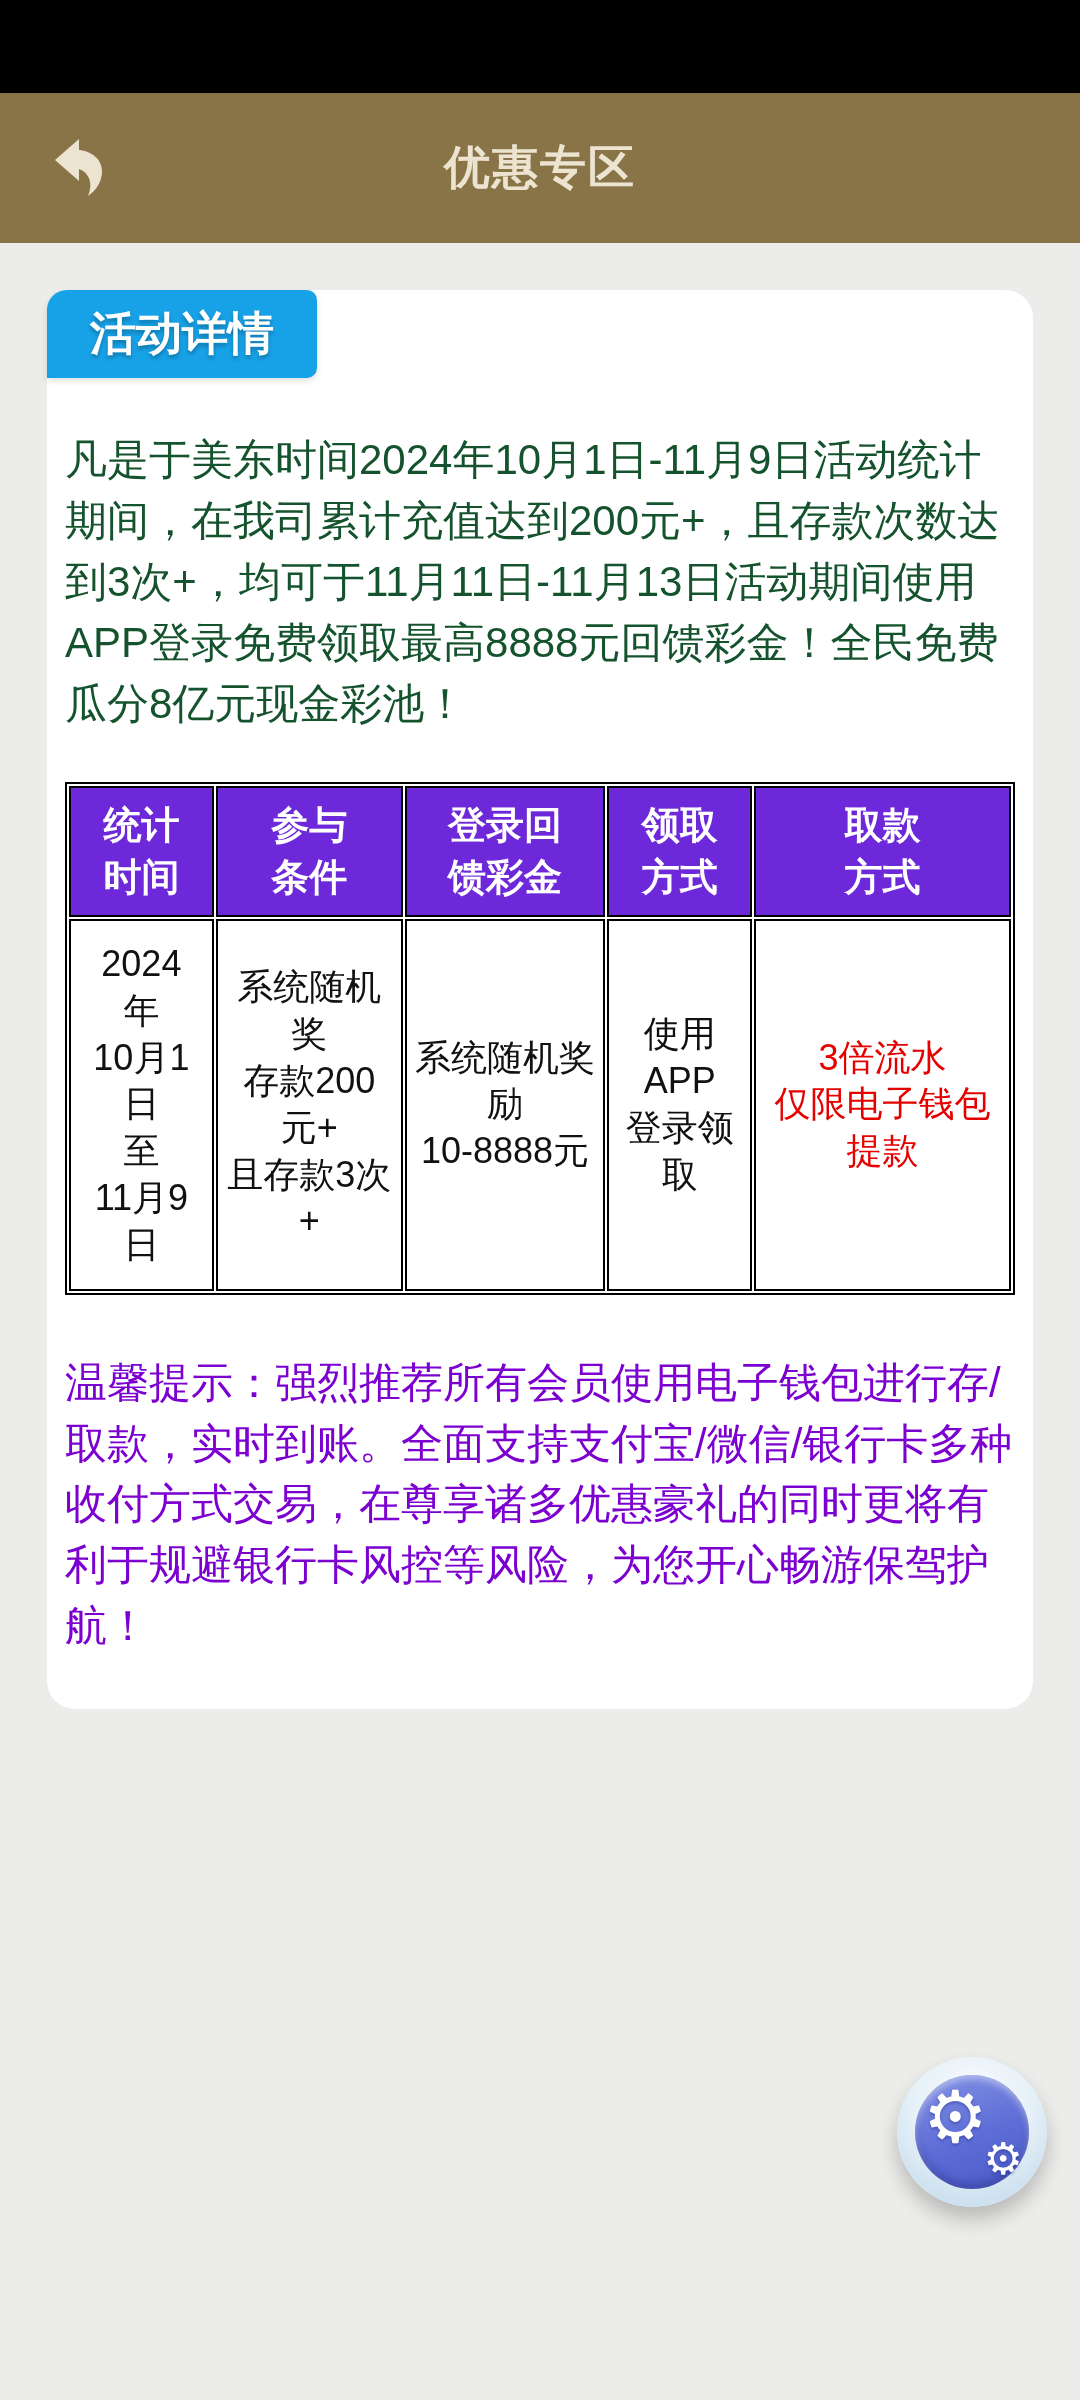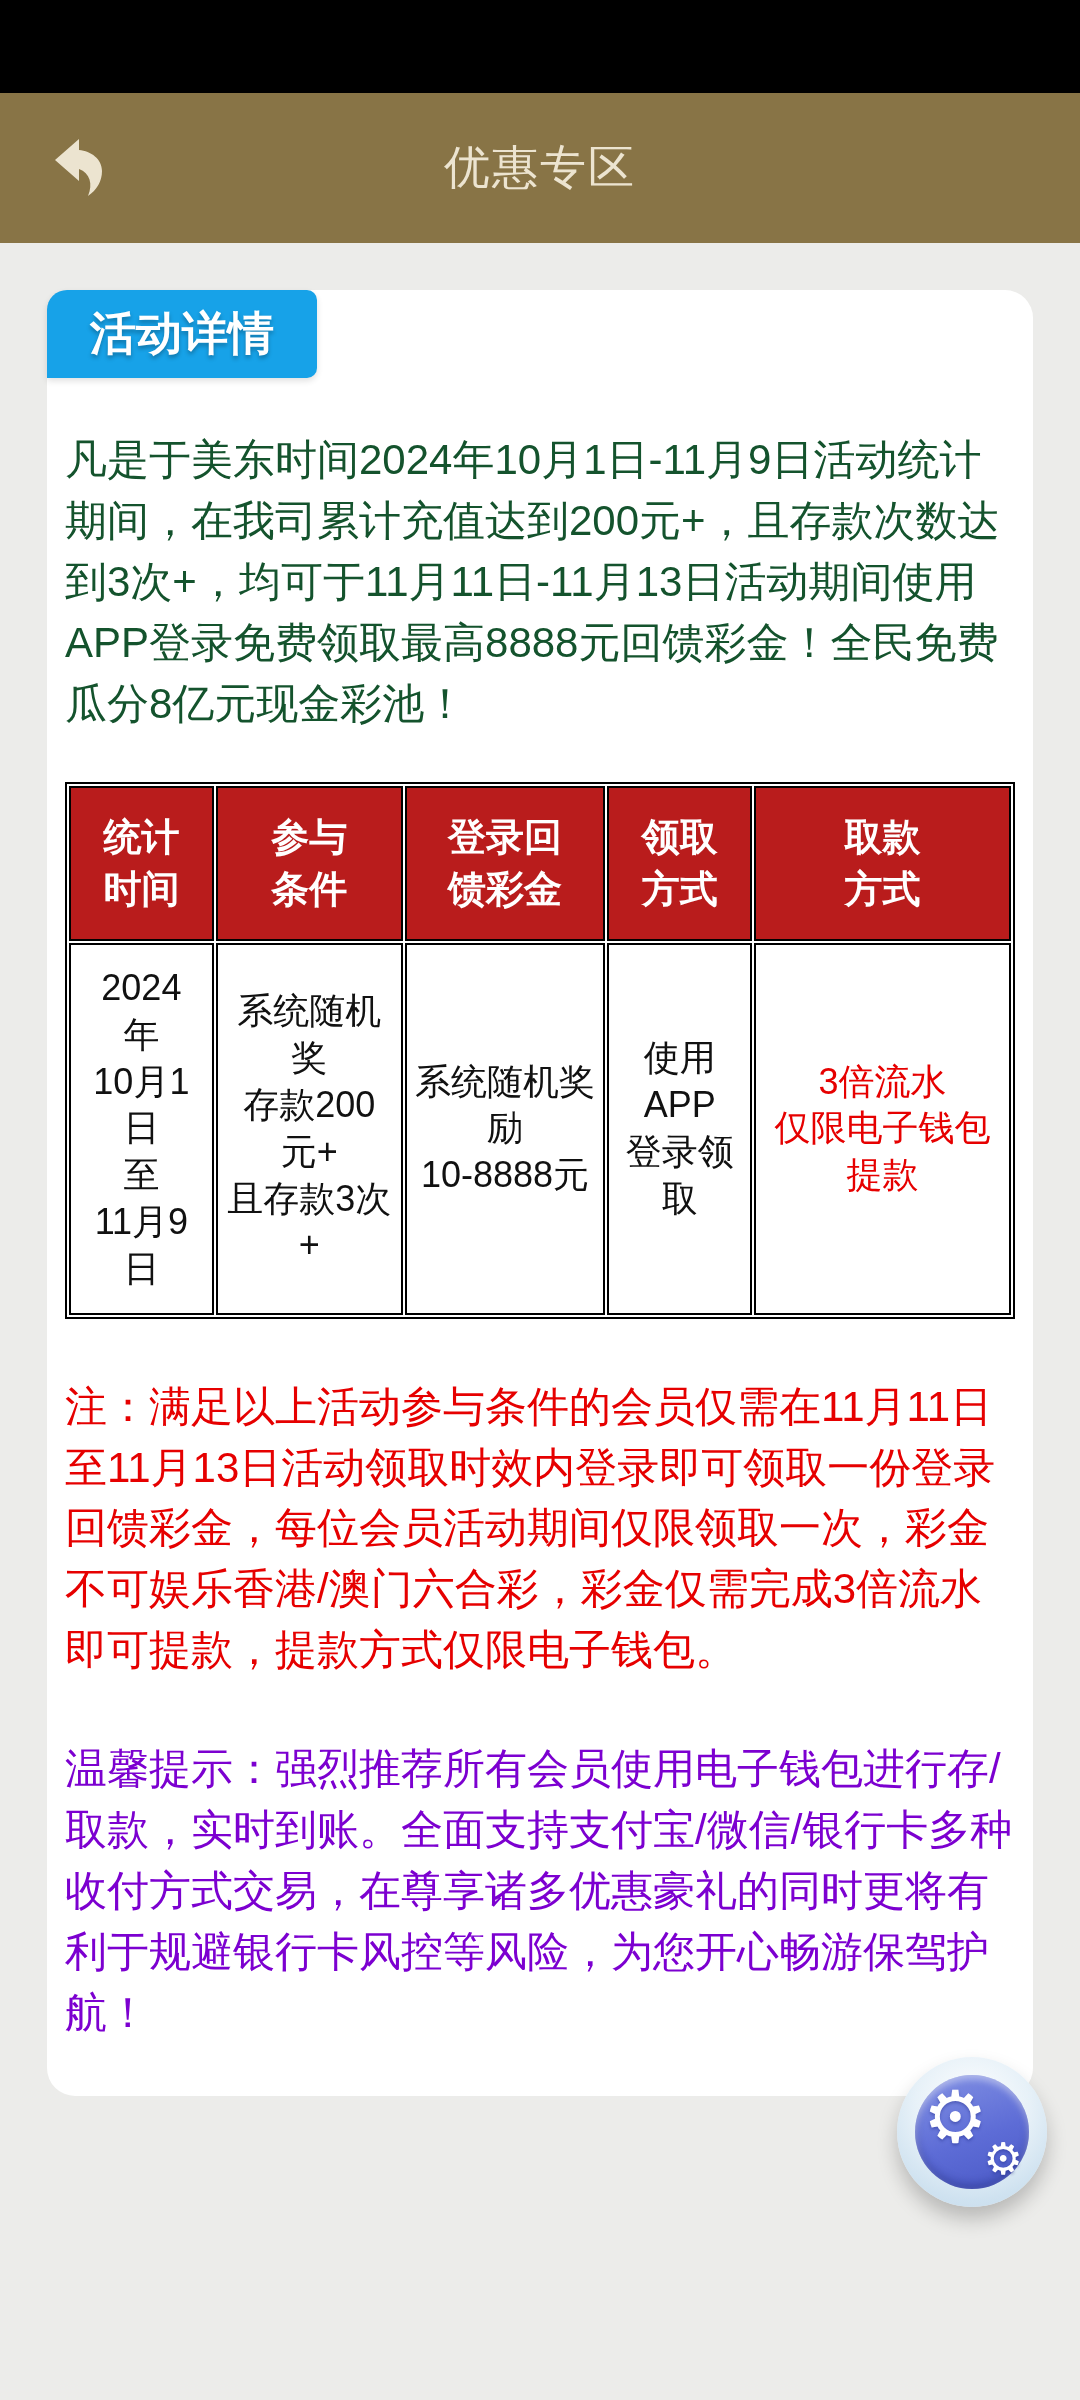--- a/index.html
+++ b/index.html
@@ -25,21 +25,21 @@
   .back-btn{
     position:absolute;left:40px;top:50%;
     transform:translateY(-50%);
     width:78px;height:78px;
     background:transparent;border:none;padding:0;cursor:pointer;
     display:flex;align-items:center;justify-content:center;
   }
   .back-btn svg{width:64px;height:64px;display:block;}
   .app-title{
     color:#ece4d0;font-size:46px;letter-spacing:2px;
-    font-weight:400;
+    font-weight:700;
   }
   .content{
     padding:47px 47px 0;
   }
   .card{
     background:#fff;
     border-radius:28px;
     padding:0 18px 52px;
     position:relative;
   }
@@ -66,24 +66,24 @@
   .card p.tip{color:#7c00d0;}
   table.promo{
     width:100%;
     margin-top:48px;
     border:2px solid #000;
     border-spacing:2px;
     border-collapse:separate;
     table-layout:fixed;
   }
   table.promo th{
-    background:#b91c1c;
+    background:#6d28d9;
     color:#fff;
     font-size:38px;font-weight:700;line-height:1.35;
-    padding:24px 2px;
+    padding:12px 2px;
     border:2px solid #000;
     white-space:pre-line;
     text-align:center;vertical-align:middle;
   }
   table.promo td{
     font-size:36px;line-height:1.3;
     color:#111;
     padding:20px 8px;
     border:2px solid #000;
     white-space:pre-line;
@@ -191,21 +191,20 @@
 APP
 登录领
 取</td>
             <td class="red-cell">3倍流水
 仅限电子钱包
 提款</td>
           </tr>
         </tbody>
       </table>
 
-      <p class="note">注：满足以上活动参与条件的会员仅需在11月11日至11月13日活动领取时效内登录即可领取一份登录回馈彩金，每位会员活动期间仅限领取一次，彩金不可娱乐香港/澳门六合彩，彩金仅需完成3倍流水即可提款，提款方式仅限电子钱包。</p>
 
 
       <p class="tip">温馨提示：强烈推荐所有会员使用电子钱包进行存/取款，实时到账。全面支持支付宝/微信/银行卡多种收付方式交易，在尊享诸多优惠豪礼的同时更将有利于规避银行卡风控等风险，为您开心畅游保驾护航！</p>
 
     </section>
   </main>
 
   <button class="fab">
     <span class="fab-inner">
       <span class="gear gear-large">⚙</span>

